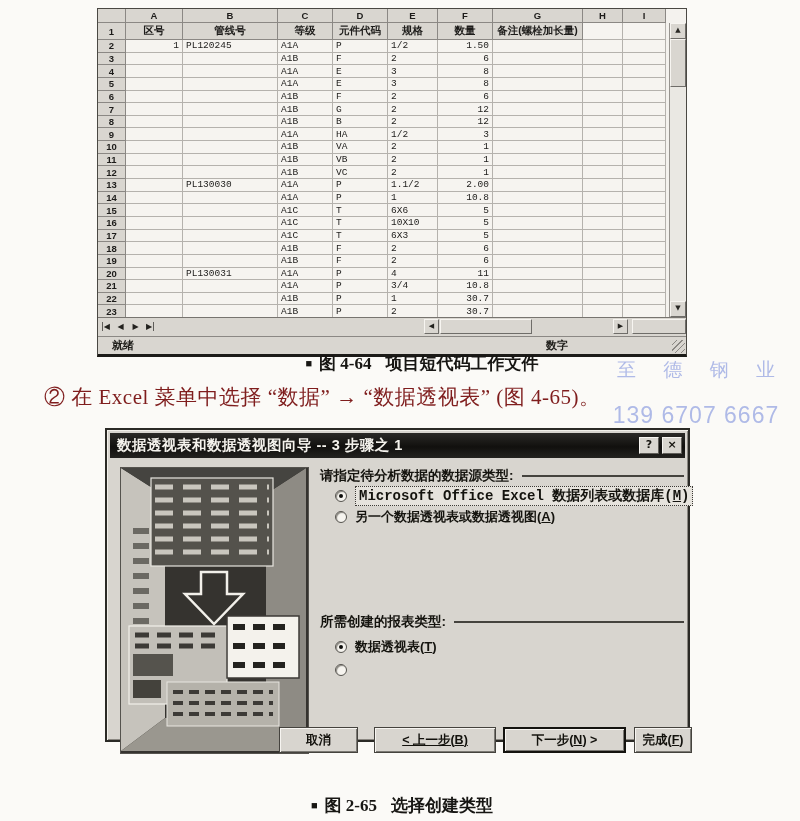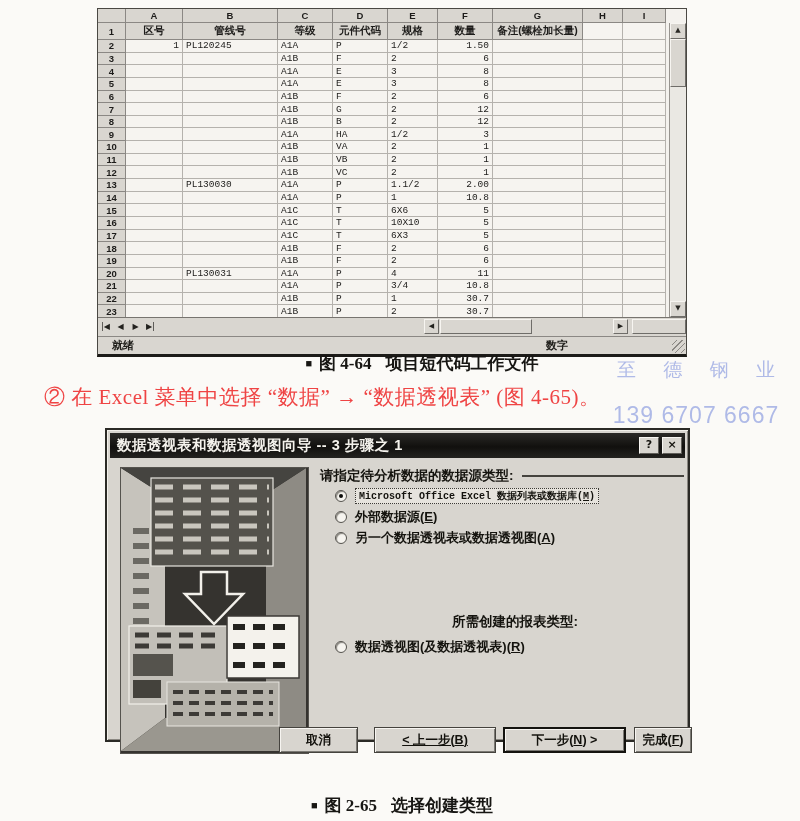--- a/index.html
+++ b/index.html
@@ -50,50 +50,50 @@
   #status-right{position:absolute;left:448px;top:0;}
   #grip{position:absolute;right:1px;bottom:1px;width:13px;height:13px;
         background:repeating-linear-gradient(135deg,transparent 0 3px,#8b8884 3px 4px);}
 
   
   .figcap{position:absolute;font:bold 17px "Liberation Serif",serif;color:#171613;text-align:center;}
   #caption64{left:142px;top:352px;width:560px;}
   #caption65{left:122px;top:794px;width:560px;}
   .capmark{font-size:11px;vertical-align:2px;margin-right:7px;}
   .capnum{margin-right:14px;}
-  #para{position:absolute;left:44px;top:383px;font:21px "Liberation Serif",serif;color:#ef4444;letter-spacing:.5px;}
+  #para{position:absolute;left:44px;top:383px;font:21px "Liberation Serif",serif;color:#7f1d1d;letter-spacing:.5px;}
   #watermark{position:absolute;left:592px;top:357px;width:208px;text-align:center;color:#a9b5e6;opacity:.92;}
   #wm1{font:19px "Liberation Sans",sans-serif;letter-spacing:11px;padding-left:11px;}
   #wm2{font:23px "Liberation Sans",sans-serif;letter-spacing:1px;margin-top:19px;}
 
   
   #dialog{position:absolute;left:105px;top:428px;width:585px;height:314px;background:#d8d5cf;
           border:2px solid #2b2a26;box-sizing:border-box;
           box-shadow:inset 1px 1px 0 #f2f0ea, inset -1px -1px 0 #8a8781;}
   .titlebar{height:25px;margin:3px 3px 0 3px;background:linear-gradient(180deg,#2b2a27,#11100e 55%,#23221f);
           display:flex;align-items:center;}
   .title{flex:1;font-size:14.5px;font-weight:bold;color:#f4f2ec;padding-left:7px;letter-spacing:.5px;
           white-space:nowrap;overflow:hidden;}
   .tbbtn{width:20px;height:17px;background:#d8d5cf;border:1px solid;
           border-color:#f7f5f1 #5f5d58 #5f5d58 #f7f5f1;box-sizing:border-box;
           font:bold 11px/14px "DejaVu Sans",sans-serif;text-align:center;color:#15140f;margin-right:3px;flex:none;}
   .wizimg{position:absolute;left:13px;top:37px;width:187px;height:285px;border:1px solid #55534e;background:#35332f;}
   .grp{position:absolute;display:flex;align-items:center;font-size:13.5px;font-weight:600;color:#15140f;white-space:nowrap;}
   #grp1{left:213px;top:37px;width:364px;text-align:right;}
-  #grp2{left:226px;top:183px;width:364px;flex-direction:column;}
+  #grp2{left:213px;top:183px;width:364px;}
   .gline{flex:1;border-top:2px solid #45433e;margin-left:8px;height:0;}
   #srcopts{position:absolute;left:228px;top:55px;}
   #repopts{position:absolute;left:228px;top:205px;}
   .ropt{display:flex;align-items:center;height:21px;font-size:13px;font-weight:600;color:#14130e;white-space:nowrap;}
   #repopts .ropt{height:23px;}
   .rb{width:12px;height:12px;border-radius:50%;background:#f6f4ef;border:1px solid #55534e;
       box-shadow:inset 1px 1px 1px #8a8781;margin-right:8px;position:relative;flex:none;box-sizing:border-box;}
   .rb.sel::after{content:"";position:absolute;left:3px;top:3px;width:4px;height:4px;border-radius:50%;background:#0c0c0a;}
   .rlb.foc{border:1px dotted #3c3a36;background:#e6e3dd;padding:0 3px;}
-  #srcopts .ropt:first-child .rlb{font-family:"Liberation Mono","DejaVu Sans Mono",monospace;font-weight:700;font-size:10px;}
+  #srcopts .ropt:first-child .rlb{font-family:"Liberation Mono","DejaVu Sans Mono",monospace;font-weight:700;font-size:14px;}
   #dlgbtns{position:absolute;left:172px;top:297px;display:flex;align-items:center;}
   .dbtn{height:26px;line-height:24px;text-align:center;background:#d8d5cf;border:1px solid #45433e;
         box-shadow:inset 1px 1px 0 #f7f5f1, inset -1px -1px 0 #7b7974;
         font-size:12.5px;font-weight:600;color:#12110c;box-sizing:border-box;white-space:nowrap;}
   .dbtn:nth-child(1){width:79px;}
   .dbtn:nth-child(2){width:122px;margin-left:16px;text-decoration:underline;}
   .dbtn:nth-child(3){width:123px;margin-left:7px;border:2px solid #14130f;line-height:22px;}
   .dbtn:nth-child(4){width:58px;margin-left:8px;}
 </style>
 </head>
@@ -477,36 +477,35 @@
       <span>请指定待分析数据的数据源类型:</span>
       <span class="gline"></span>
     </div>
     <div id="srcopts">
         <div class="ropt">
           <span class="rb sel"></span>
           <span class="rlb foc">Microsoft Office Excel 数据列表或数据库(<u>M</u>)</span>
         </div>
         <div class="ropt">
           <span class="rb"></span>
-          <span class="rlb">外部数据源(<u>E</u>)</span>
+          <span class="rlb">另一个数据透视表或数据透视图(<u>A</u>)</span>
+        </div>
+      </div>
+
+    <div id="grp2" class="grp">
+      <span>所需创建的报表类型:</span>
+      <span class="gline"></span>
+    </div>
+    <div id="repopts">
+        <div class="ropt">
+          <span class="rb sel"></span>
+          <span class="rlb">数据透视表(<u>T</u>)</span>
         </div>
         <div class="ropt">
           <span class="rb"></span>
-          <span class="rlb">另一个数据透视表或数据透视图(<u>A</u>)</span>
-        </div>
-      </div>
-
-    <div id="grp2" class="grp">
-      <span>所需创建的报表类型:</span>
-      <span class="gline"></span>
-    </div>
-    <div id="repopts">
-        <div class="ropt">
-          <span class="rb"></span>
-          <span class="rlb">数据透视图(及数据透视表)(<u>R</u>)</span>
         </div>
       </div>
 
     <div id="dlgbtns">
         <div class="dbtn">取消</div>
         <div class="dbtn">&lt; 上一步(<u>B</u>)</div>
         <div class="dbtn def">下一步(<u>N</u>) &gt;</div>
         <div class="dbtn">完成(<u>F</u>)</div>
       </div>
   </div>

